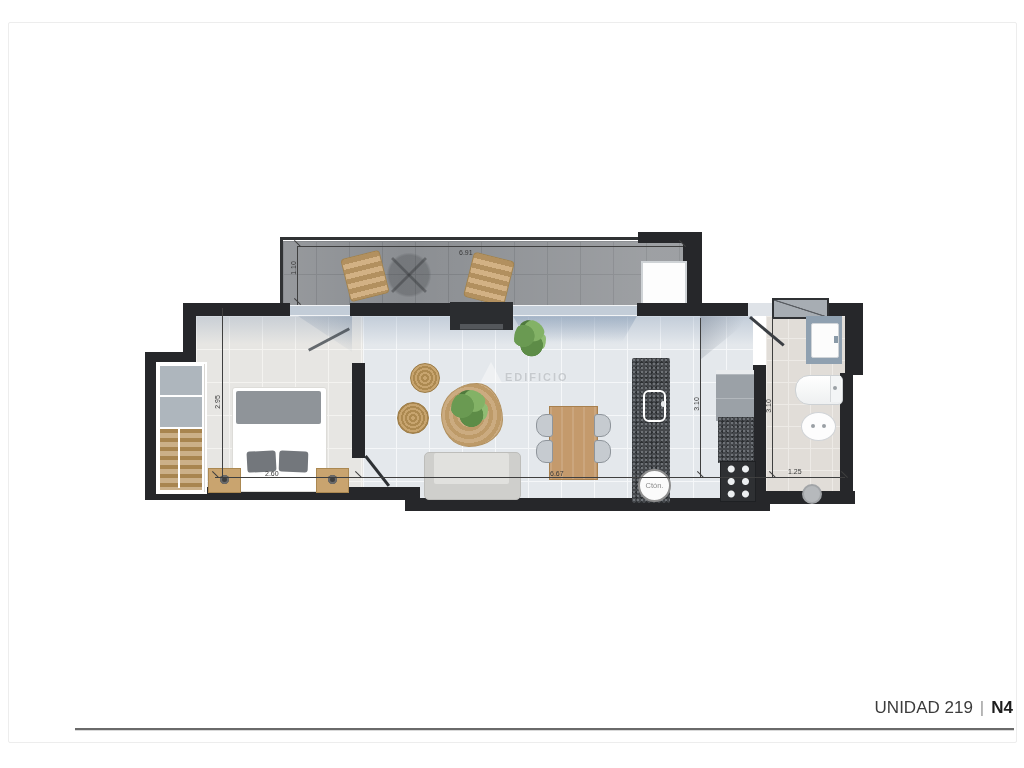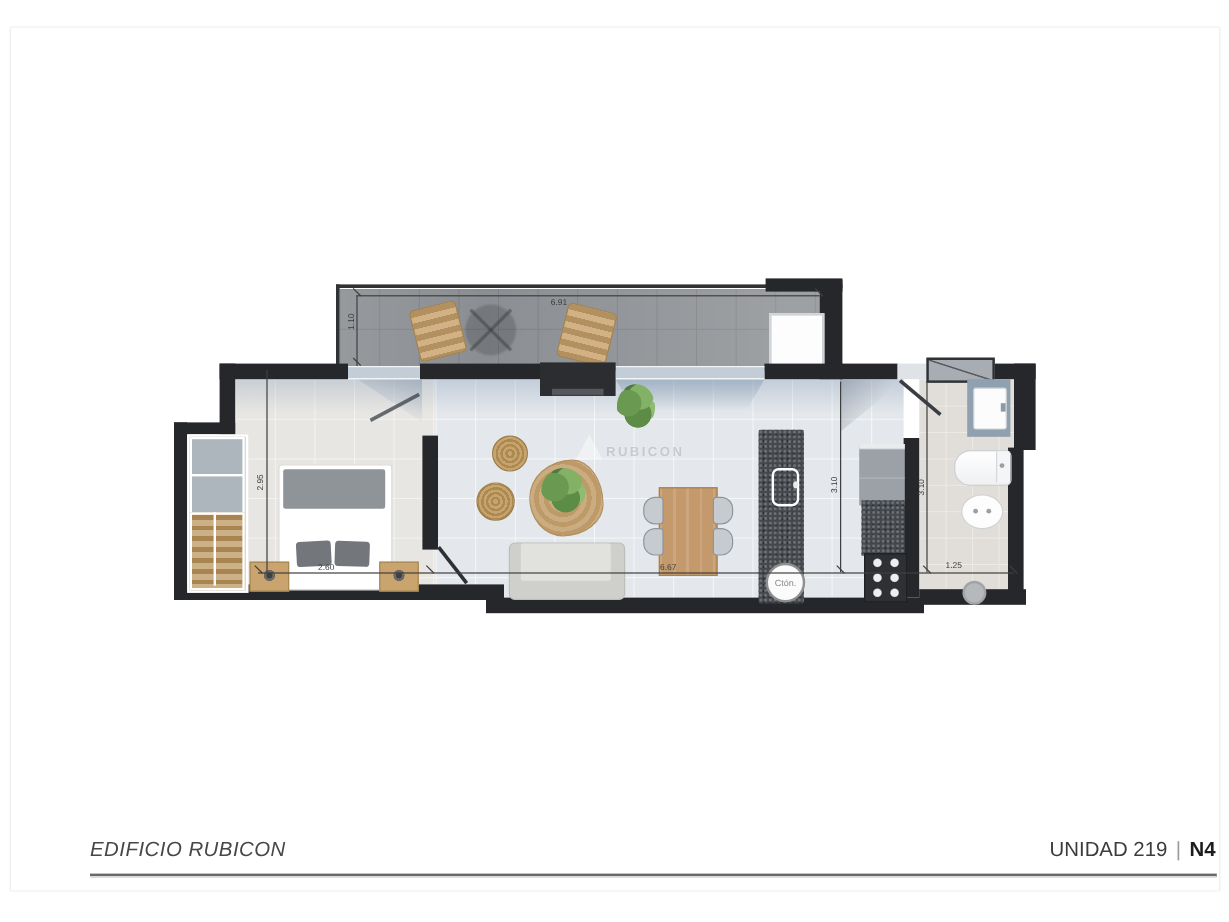--- a/index.html
+++ b/index.html
@@ -299,21 +299,20 @@
   <div class="abs tick" style="left:840px;top:474px;"></div>
   <div class="abs dim" style="left:265px;top:470px;">2.60</div>
   <div class="abs dim" style="left:550px;top:470px;">6.67</div>
   <div class="abs dim" style="left:788px;top:468px;">1.25</div>
   <div class="abs dim vdim" style="left:211px;top:398px;">2.95</div>
   <div class="abs dim vdim" style="left:690px;top:400px;">3.10</div>
   <div class="abs dim vdim" style="left:762px;top:402px;">3.10</div>
 
   <div class="abs wm">
     <div class="wm-tri"></div>
-    <div class="wm-text">RUBICON</div>
+    <div class="wm-text">EDIFICIO</div>
   </div>
 
-  <div class="abs footer-title">EDIFICIO RUBICON</div>
   <div class="abs footer-rule"></div>
   <div class="abs footer-right">
     <span>UNIDAD 219</span><span class="sep">|</span><b>N4</b>
   </div>
 </div>
 
 </body></html>

